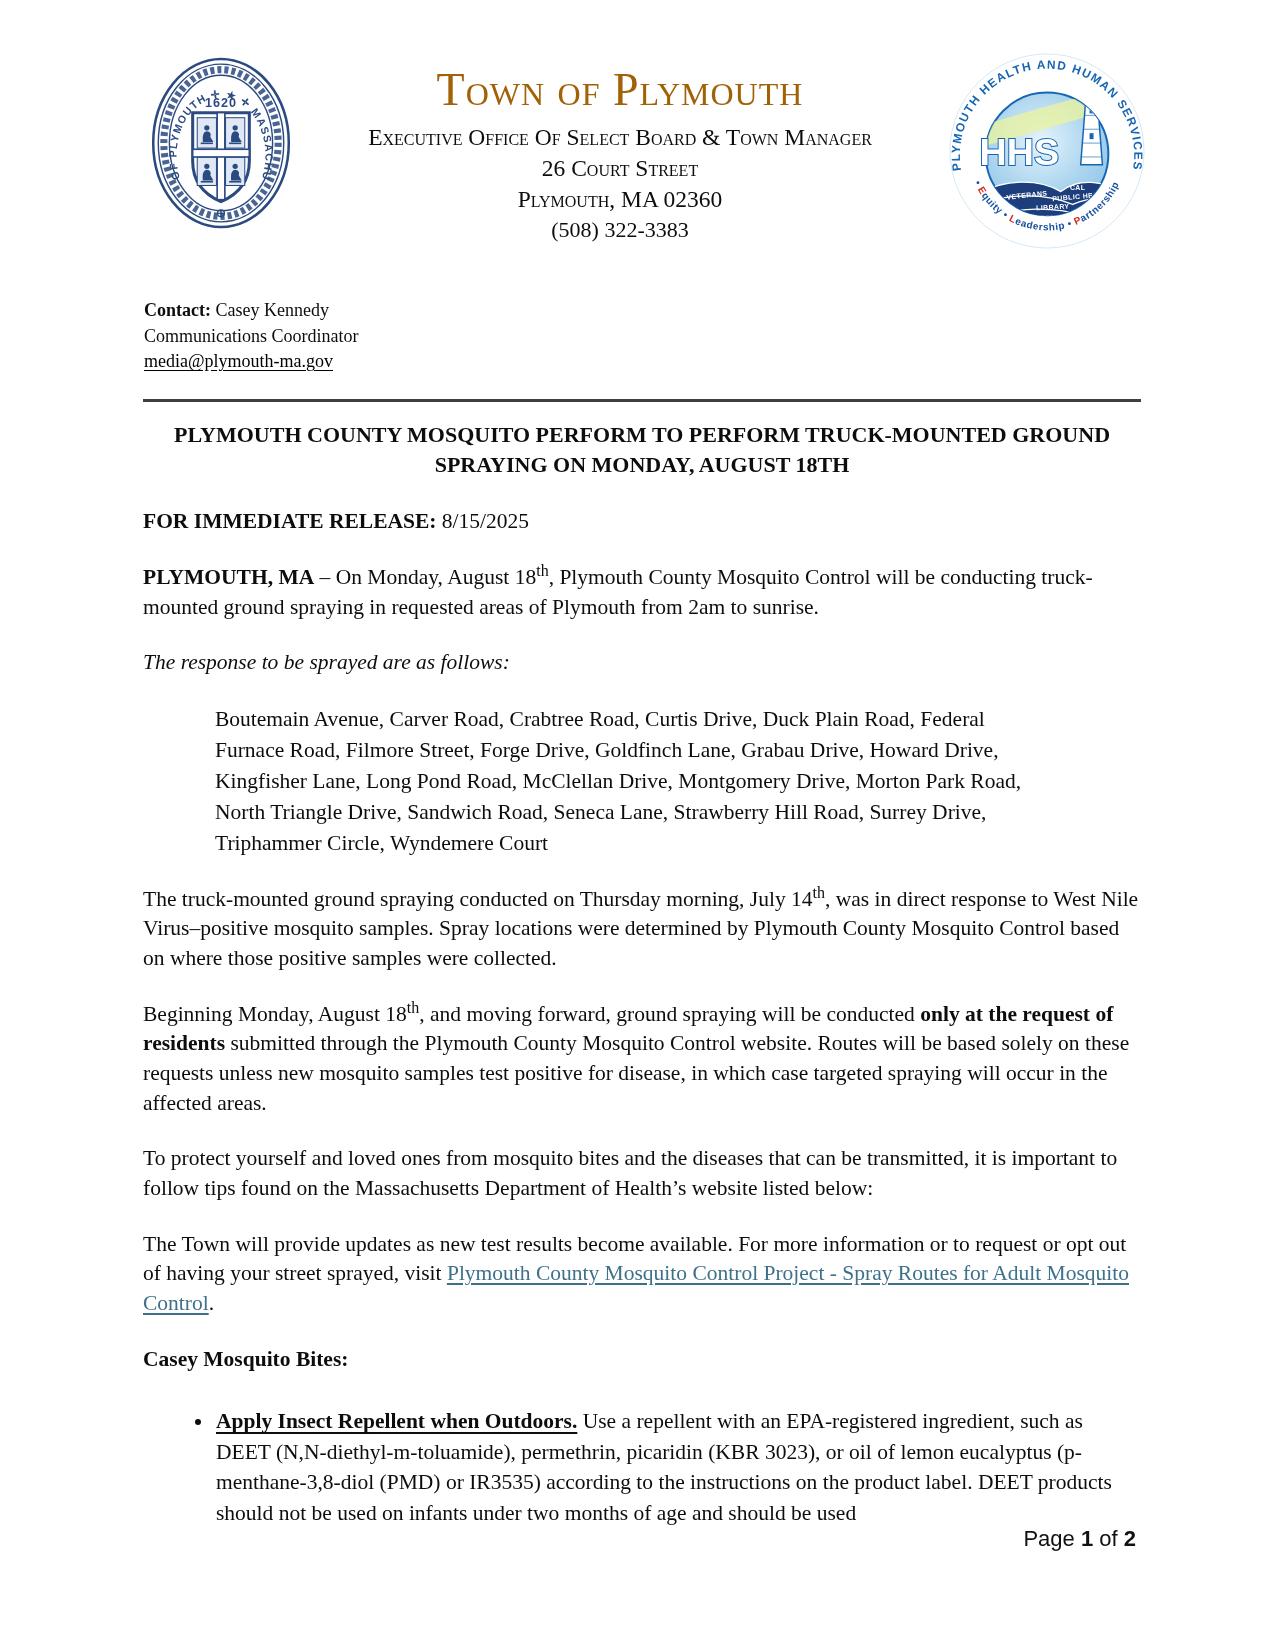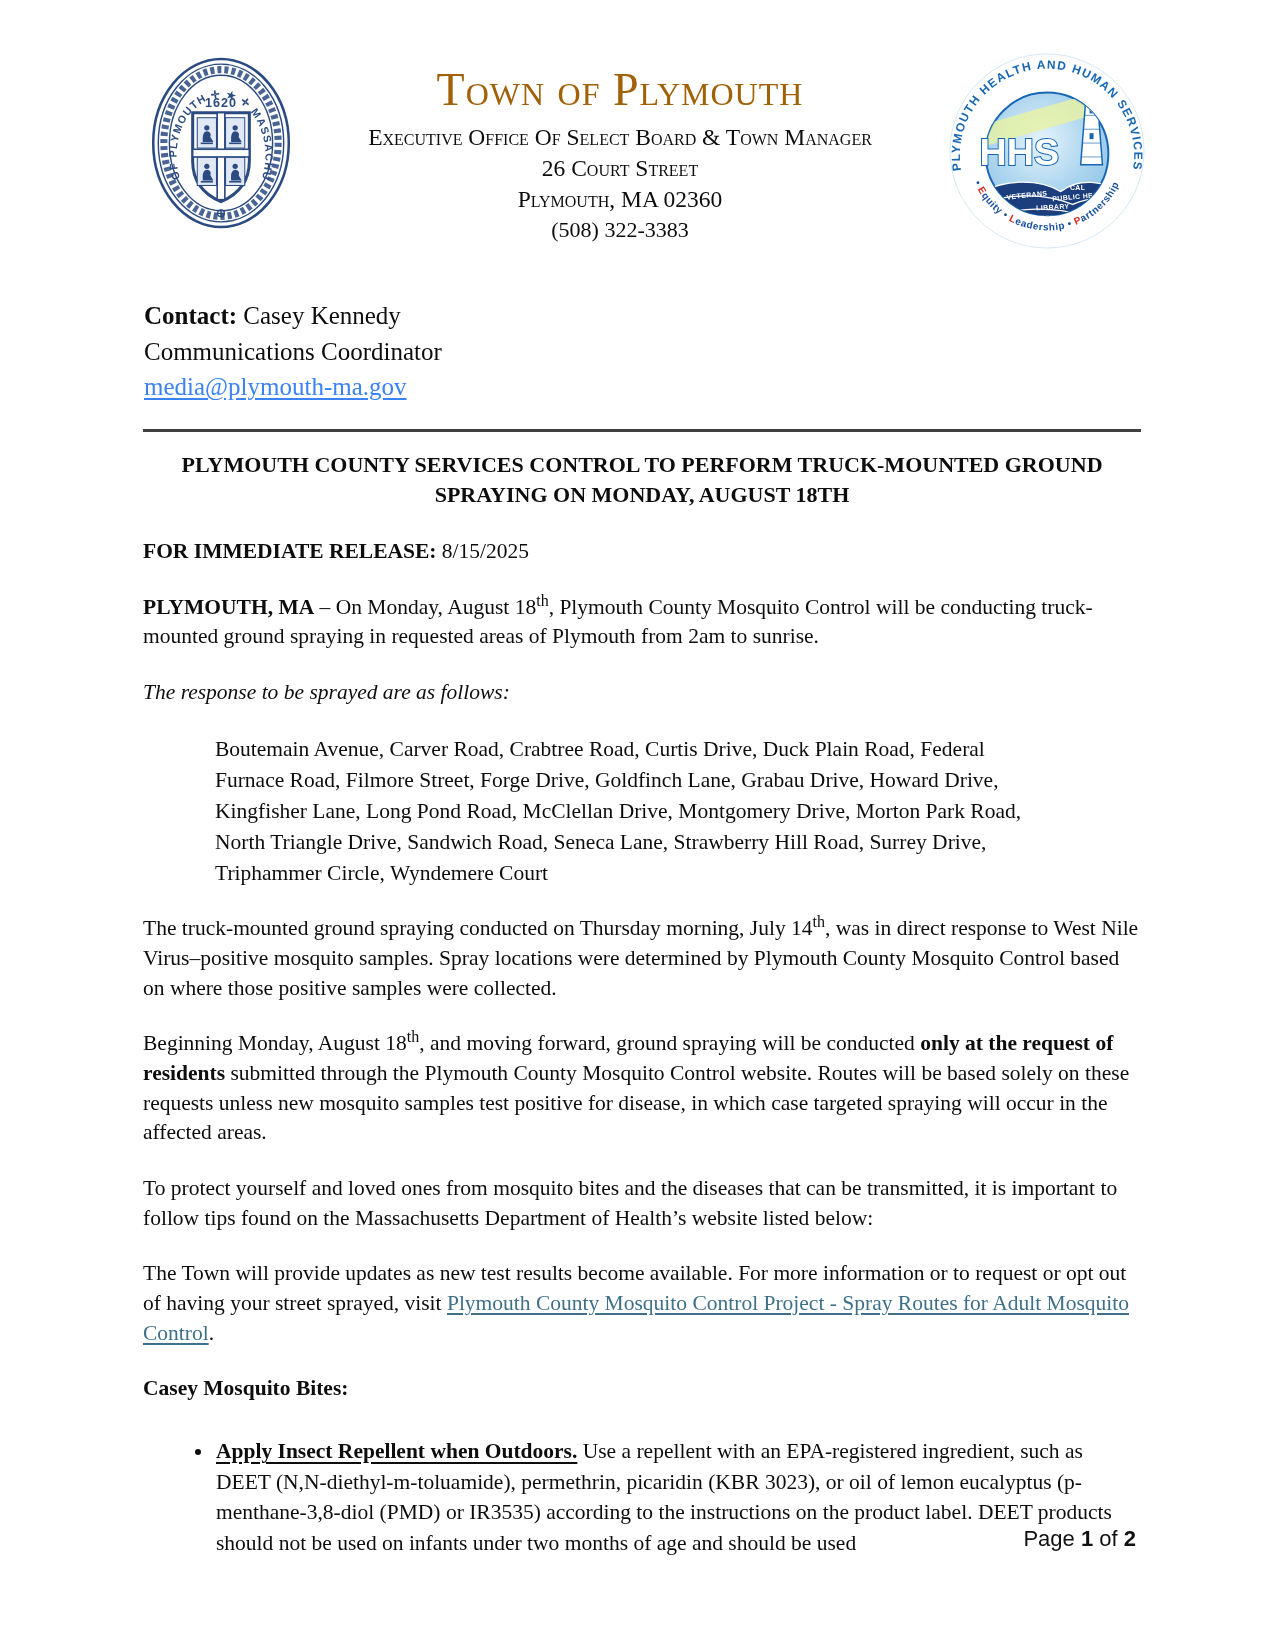--- a/index.html
+++ b/index.html
@@ -40,25 +40,25 @@
     line-height:1.32;
   }
   .phone-line{
     font-size:22px;
     line-height:1.32;
   }
   .hhs-wrap{flex:0 0 auto;margin-top:-4px;}
   
   .contact{
     margin:44px 144px 14px 144px;
-    font-size:25px;
+    font-size:18px;
     line-height:1.42;
   }
   .contact a{
-    color:#3b82f6;
+    color:#000000;
     text-decoration:underline;
     text-underline-offset:3px;
   }
   
   .rule{
     margin:24px 143px 0 143px;
     border:none;
     border-top:3px solid #3f3f3f;
     height:0;
   }
@@ -251,21 +251,21 @@
   <section class="contact">
     <div><b>Contact:</b><span> Casey Kennedy</span></div>
     <div>Communications Coordinator</div>
     <div><a href="#">media@plymouth-ma.gov</a></div>
   </section>
 
   <hr class="rule">
 
   <div class="doc-body">
 
-    <h1 class="headline"><span>PLYMOUTH COUNTY SERVICES CONTROL TO PERFORM TRUCK-MOUNTED GROUND</span><br><span>SPRAYING ON MONDAY, AUGUST 18TH</span></h1>
+    <h1 class="headline"><span>PLYMOUTH COUNTY MOSQUITO PERFORM TO PERFORM TRUCK-MOUNTED GROUND</span><br><span>SPRAYING ON MONDAY, AUGUST 18TH</span></h1>
 
     <p class="release-line"><b>FOR IMMEDIATE RELEASE:</b><span> 8/15/2025</span></p>
 
     <p><b>PLYMOUTH, MA</b><span> – On Monday, August 18</span><sup>th</sup><span>, Plymouth County Mosquito Control will be conducting truck-mounted ground spraying in requested areas of Plymouth from 2am to sunrise.</span></p>
 
     <p class="streets-intro">The response to be sprayed are as follows:</p>
 
     <div class="streets-block">Boutemain Avenue, Carver Road, Crabtree Road, Curtis Drive, Duck Plain Road, Federal Furnace Road, Filmore Street, Forge Drive, Goldfinch Lane, Grabau Drive, Howard Drive, Kingfisher Lane, Long Pond Road, McClellan Drive, Montgomery Drive, Morton Park Road, North Triangle Drive, Sandwich Road, Seneca Lane, Strawberry Hill Road, Surrey Drive, Triphammer Circle, Wyndemere Court</div>
 
     <p><span>The truck-mounted ground spraying conducted on Thursday morning, July 14</span><sup>th</sup><span>, was in direct response to West Nile Virus–positive mosquito samples. Spray locations were determined by Plymouth County Mosquito Control based on where those positive samples were collected.</span></p>

